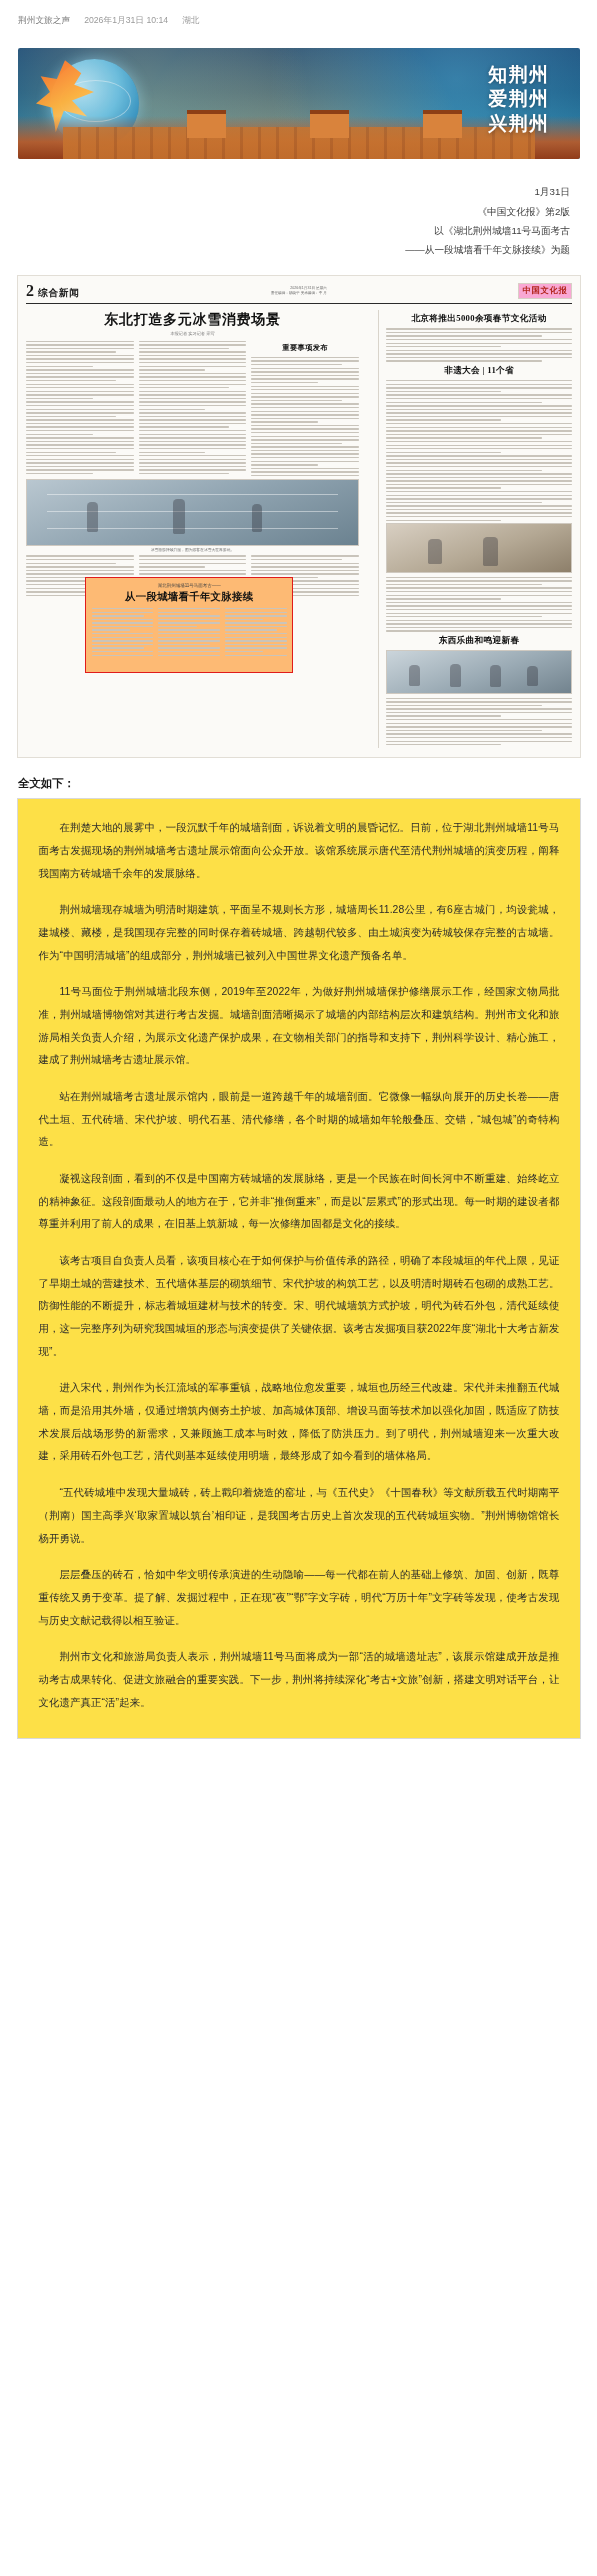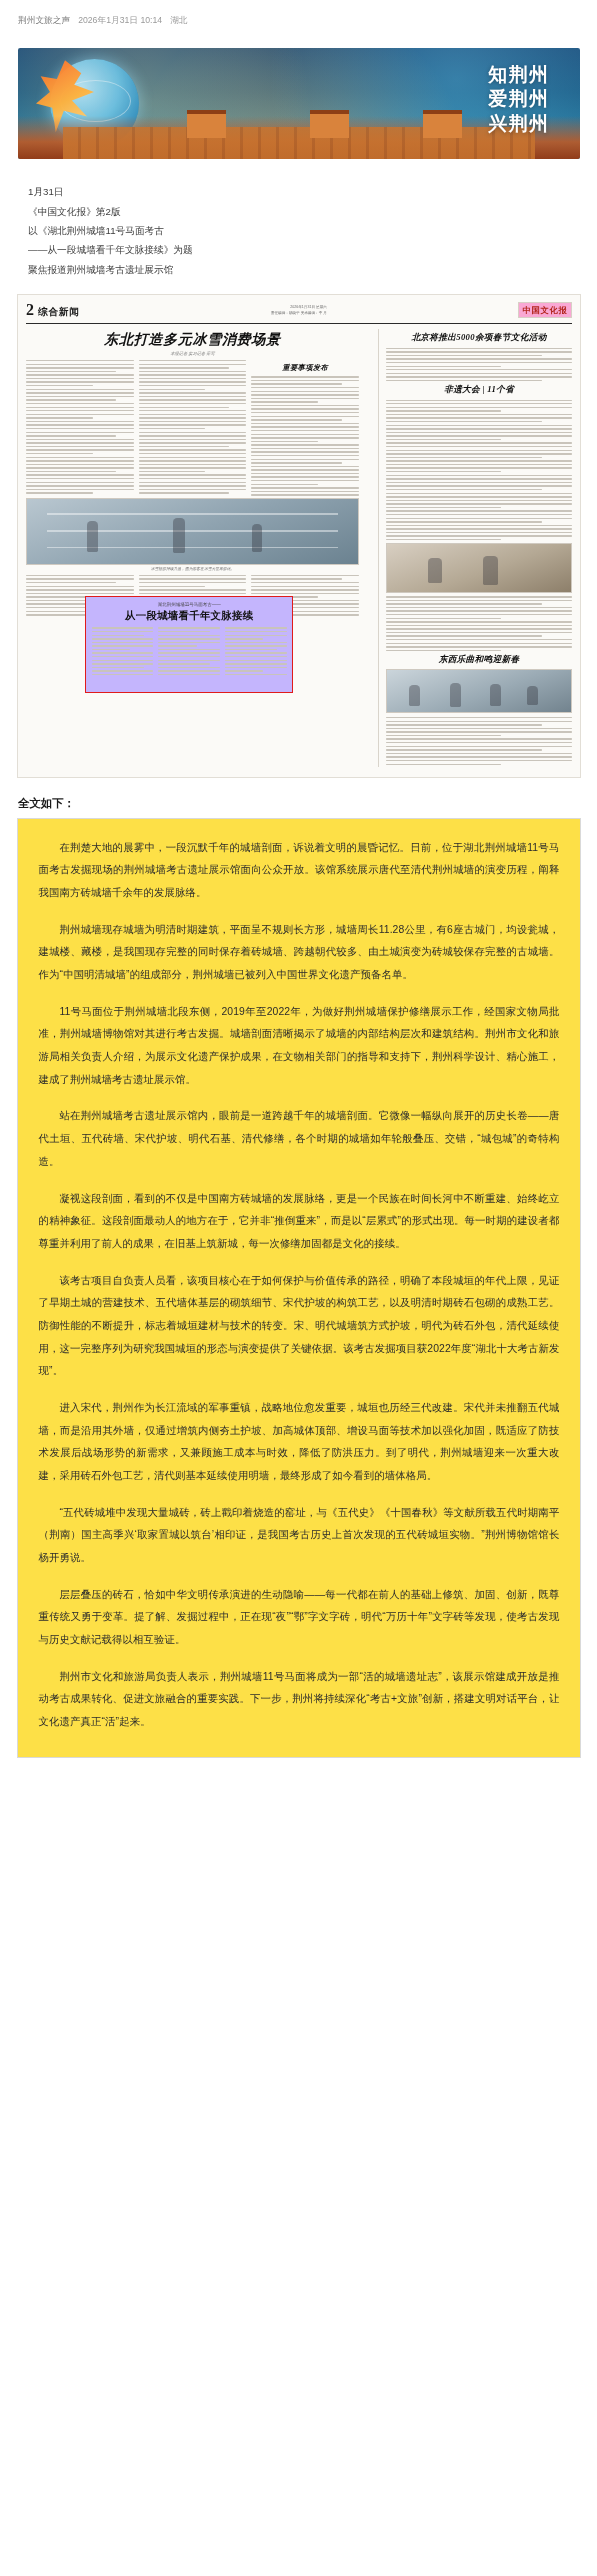--- a/index.html
+++ b/index.html
@@ -27,21 +27,21 @@
     font-size: 17.3px;
     font-weight: bold;
     color: #1a1a1a;
     line-height: 1.42;
     letter-spacing: 0.2px;
     margin: 0 0 11px 0;
   }
   .byline-row {
     display: flex;
     align-items: center;
-    gap: 8px;
+    gap: 14px;
     font-size: 8.7px;
     color: #9a9a9a;
     margin-bottom: 12.5px;
   }
   .byline-source {
     color: #7b7b7b;
   }
 
   
   .banner-wrap {
@@ -118,21 +118,21 @@
     font-weight: bold;
     font-size: 19px;
     line-height: 1.28;
     letter-spacing: 1.4px;
     text-shadow: 0 1.4px 4.2px rgba(0,0,0,0.35);
   }
   .banner .banner-text span { display: block; }
 
   
   .caption-block {
-    text-align: left;
+    text-align: right;
     padding: 15.3px 28px 4.2px 28px;
     font-size: 9.7px;
     color: #3c3c3c;
     line-height: 2.0;
   }
   .caption-block div { white-space: nowrap; }
 
   
   .paper-wrap {
     padding: 11px 16.6px 0 16.6px;
@@ -185,21 +185,20 @@
     color: #b3261e;
     letter-spacing: 0.7px;
     border: 0.7px solid #d8cfc6;
     padding: 1.4px 3.5px;
     background: #f9a8d4;
     white-space: nowrap;
   }
   .paper-cols {
     display: flex;
     gap: 19px;
-    font-style: italic;
   }
   .col-left { flex: 0 0 61%; }
   .col-right { flex: 1; border-left: 0.7px solid #d9d4cb; padding-left: 7px; }
 
   .lead-title {
     font-family: "Liberation Serif", serif;
     font-size: 14px;
     font-weight: bold;
     color: #111;
     text-align: center;
@@ -271,21 +270,21 @@
     font-size: 3.8px;
     color: #6d6d6d;
     text-align: center;
     padding-top: 1.4px;
   }
 
   
   .highlight {
     position: absolute;
     border: 1.4px solid #e01b1b;
-    background: #c4b5fd;
+    background: #fdba74;
     padding: 4.9px 5.5px 6.2px 5.5px;
   }
   .hl-kicker {
     font-size: 4.5px;
     color: #444;
     text-align: center;
     margin-bottom: 2.1px;
   }
   .hl-title {
     font-family: "Liberation Serif", serif;
@@ -350,21 +349,20 @@
         <span>兴荆州</span>
       </div>
     </div>
   </div>
 
   <div class="caption-block">
     <div>1月31日</div>
     <div>《中国文化报》第2版</div>
     <div>以《湖北荆州城墙11号马面考古</div>
     <div>——从一段城墙看千年文脉接续》为题</div>
-    <div>聚焦报道荆州城墙考古遗址展示馆</div>
   </div>
 
   <div class="paper-wrap">
     <div class="paper">
 
       <div class="paper-top">
         <div class="paper-folio">
           <span class="num">2</span>
           <span class="sec">综合新闻</span>
         </div>

